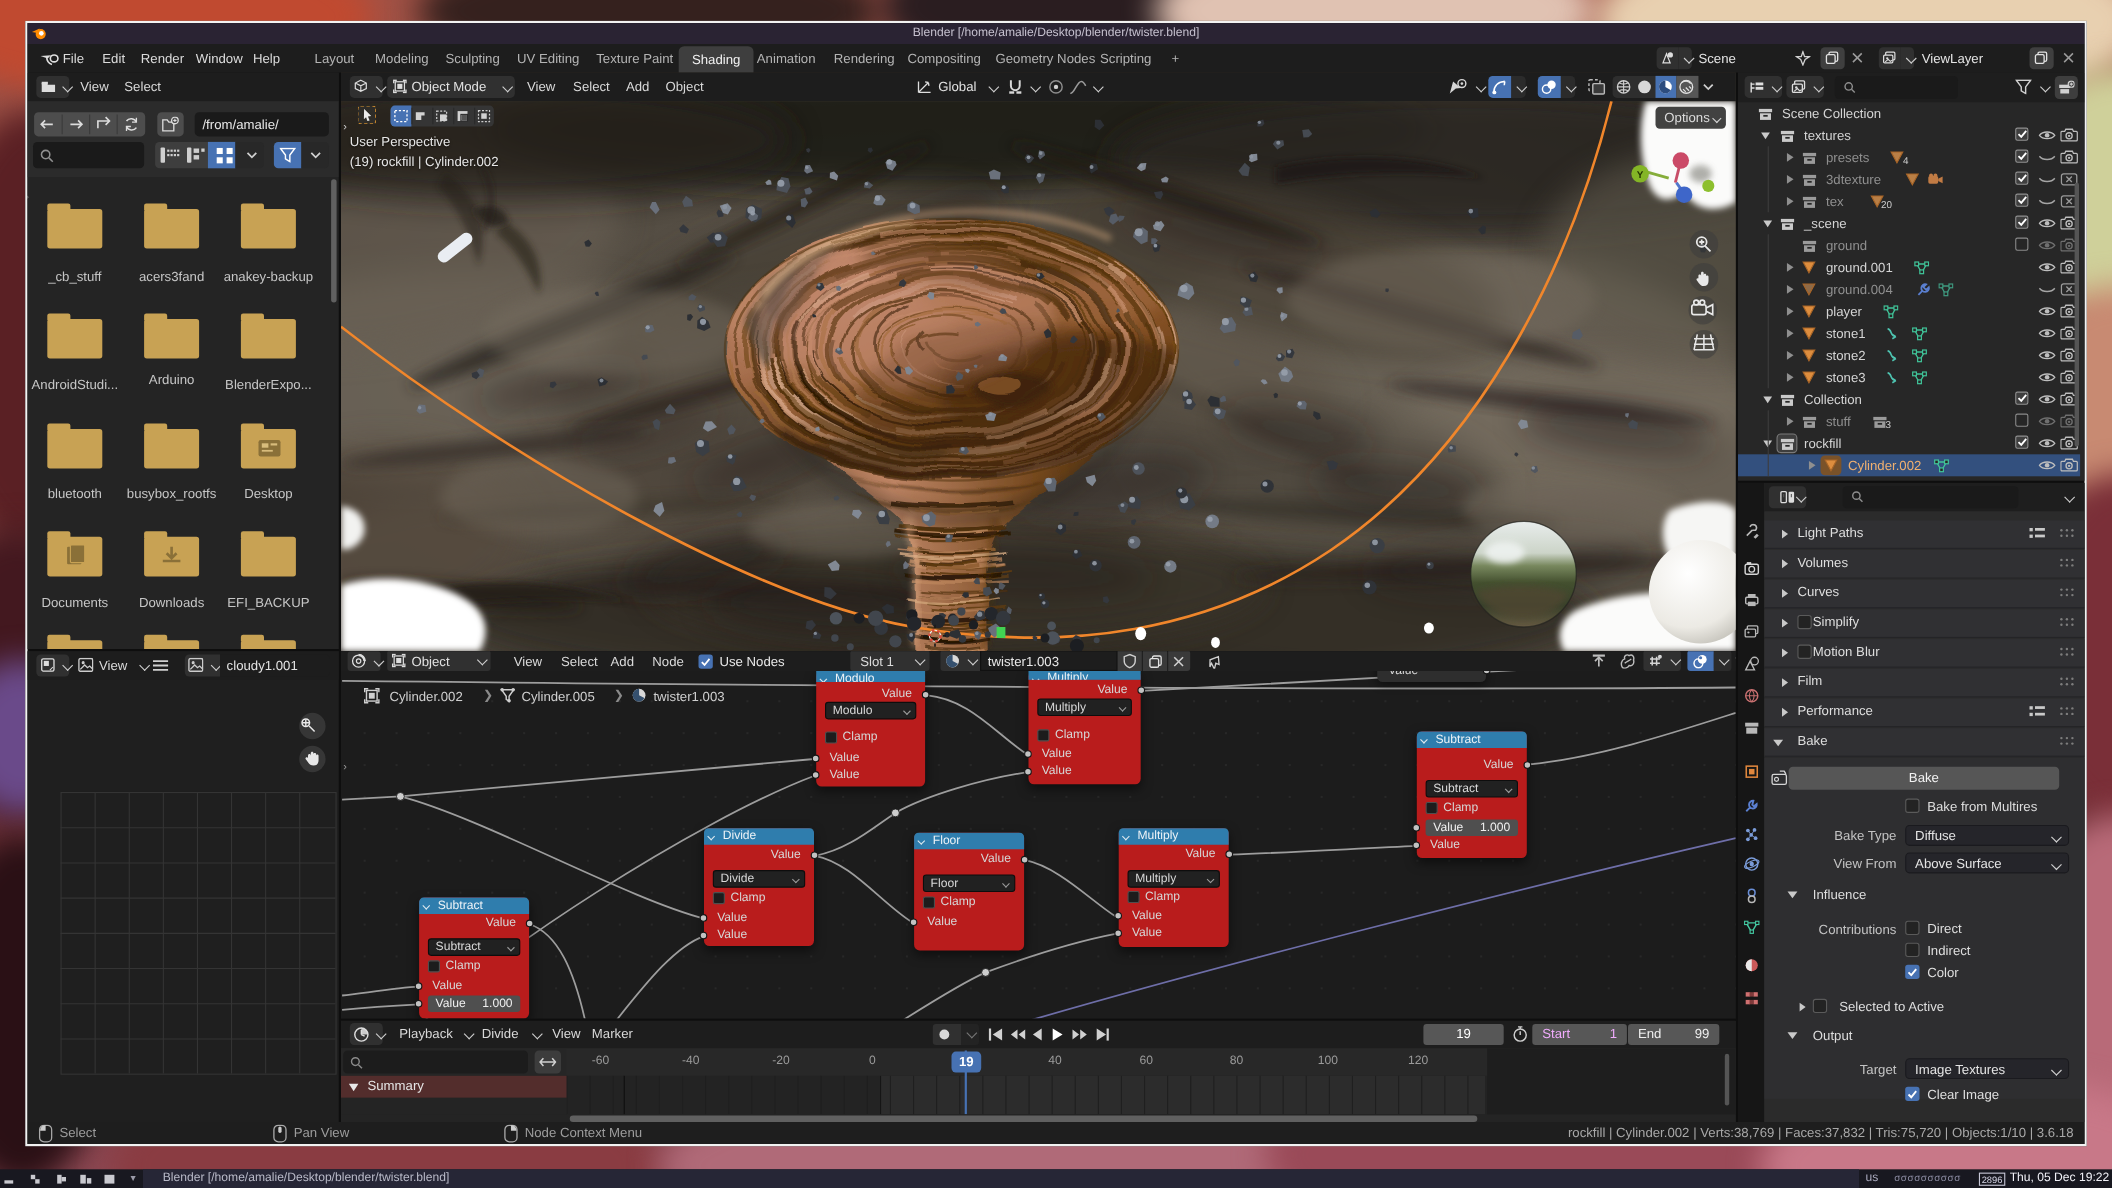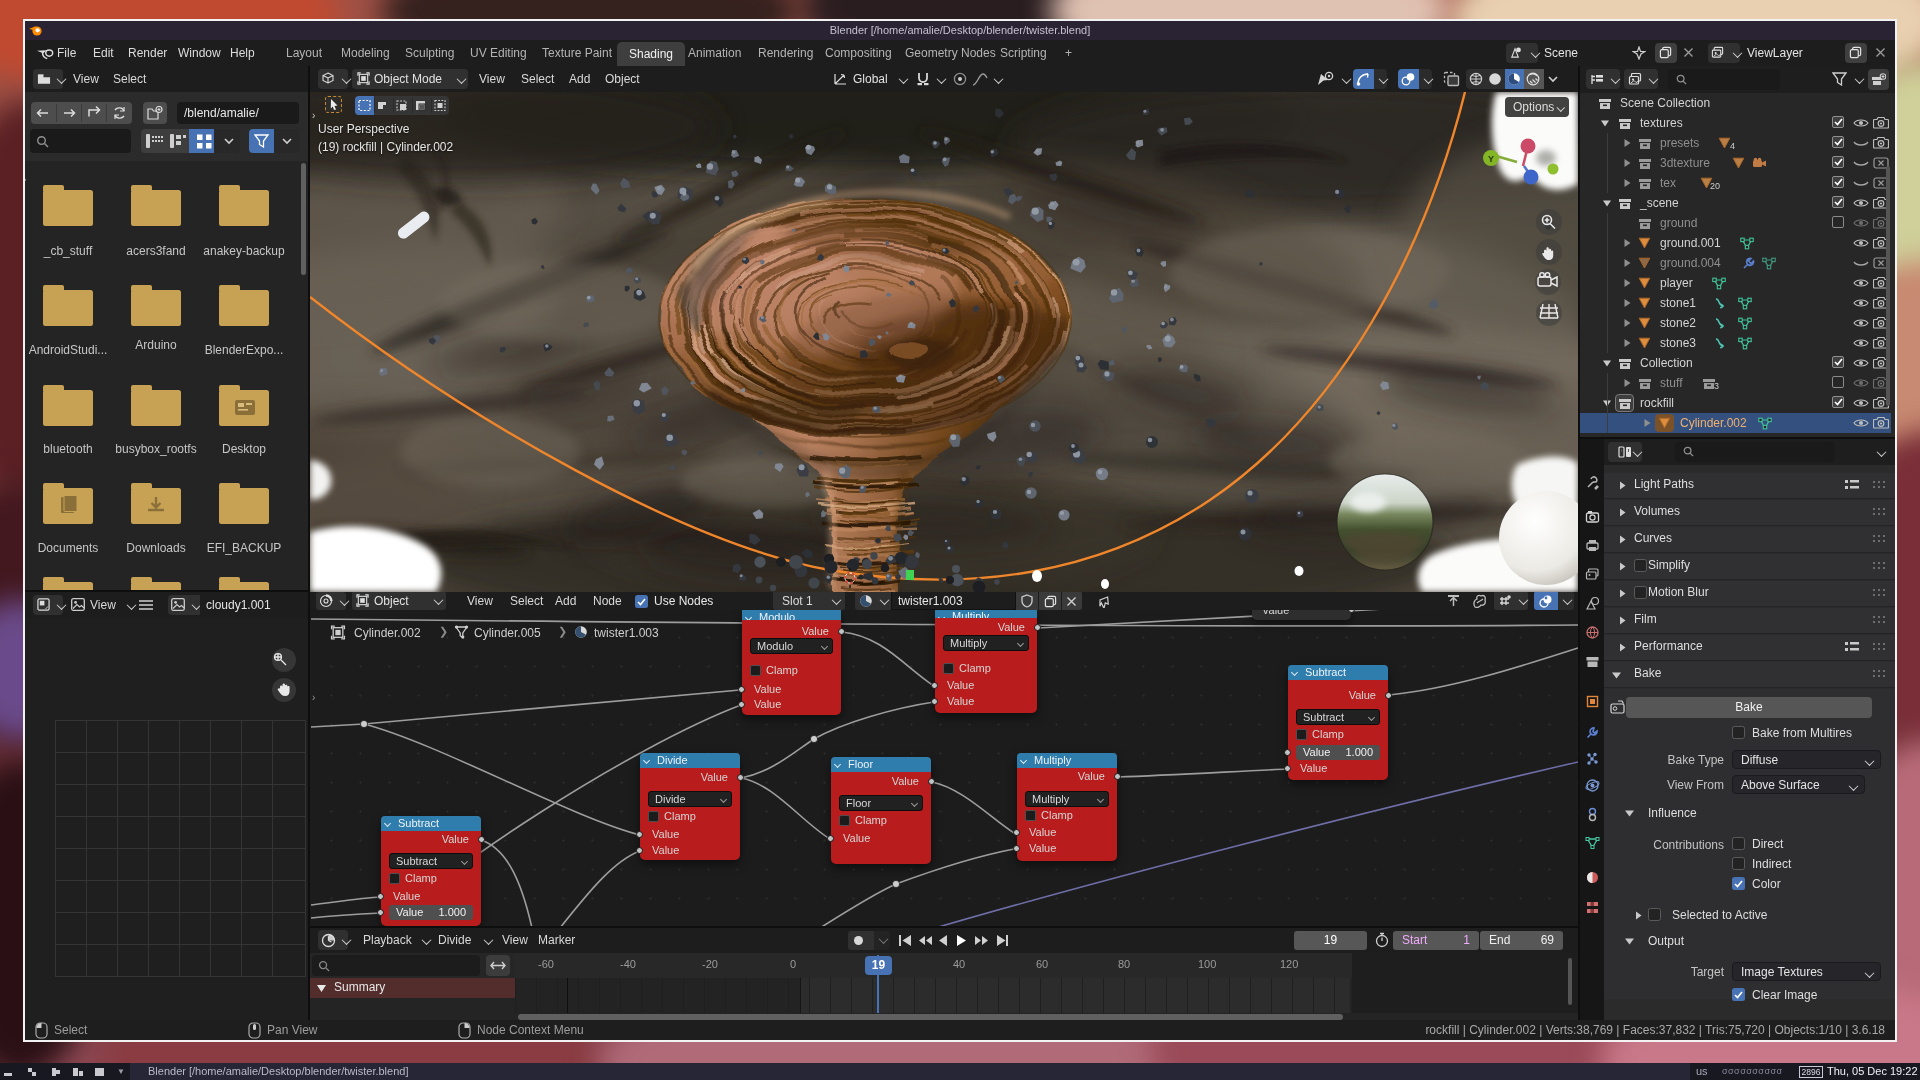--- a/index.html
+++ b/index.html
@@ -183,21 +183,21 @@
       <path d="M58 14.5 V8 H68 M65 4.5 L68.5 8 L65 11.5" stroke="#dcdcdc" stroke-width="1.5" fill="none"></path>
       <path d="M84 8 a5 4.5 0 0 1 9 1 M93 14 a5 4.5 0 0 1 -9 -1" stroke="#dcdcdc" stroke-width="1.4" fill="none"></path>
         <path d="M93 5 v4 h-4 M84 17 v-4 h4" stroke="#dcdcdc" stroke-width="1.2" fill="none"></path>
     </svg>
     <div class="abs" style="left:118px;top:36px;width:24px;height:22px;background:#4d4d4d;border-radius:4px"></div>
     <svg class="abs" style="left:122px;top:40px" width="16" height="14" viewBox="0 0 16 14">
         <path d="M1 3 h4 l1.5 2 H11 v8 H1 Z" fill="none" stroke="#dcdcdc" stroke-width="1.2"></path>
         <circle cx="12" cy="3.5" r="3" fill="#4d4d4d" stroke="#dcdcdc" stroke-width="1.2"></circle>
         <path d="M12 2 v3 M10.5 3.5 h3" stroke="#dcdcdc" stroke-width="1"></path>
       </svg>
-    <div class="abs" style="left:152px;top:36px;width:122px;height:22px;background:#1a1a1a;border-radius:4px;color:#e8e8e8;line-height:22px;padding-left:7px;font-size:12px">/blend/amalie/</div>
+    <div class="abs" style="left:152px;top:36px;width:122px;height:22px;background:#1a1a1a;border-radius:4px;color:#e8e8e8;line-height:22px;padding-left:7px;font-size:12px">/from/amalie/</div>
     <div class="abs" style="left:5px;top:63px;width:101px;height:24px;background:#1a1a1a;border-radius:4px"></div>
     <svg class="abs" style="left:11px;top:69px" width="13" height="13" viewBox="0 0 13 13">
         <circle cx="5.5" cy="5.5" r="3.8" fill="none" stroke="#909090" stroke-width="1.4"></circle>
         <path d="M8.5 8.5 L12 12" stroke="#909090" stroke-width="1.4"></path>
       </svg>
     <div class="abs" style="left:116px;top:63px;width:48px;height:24px;background:#3e3e3e;border-radius:4px 0 0 4px"></div>
     <div class="abs" style="left:164px;top:63px;width:25px;height:24px;background:#4772b3;border-radius:0"></div>
     <div class="abs" style="left:189px;top:63px;width:26px;height:24px;background:#282828;border-radius:0 4px 4px 0"></div>
     <svg class="abs" style="left:120px;top:67px" width="92" height="16" viewBox="0 0 92 16">
       <rect x="1" y="1" width="4" height="14" rx="1" fill="#cfcfcf"></rect>
@@ -1365,21 +1365,21 @@
         <path d="M100 4 L108.5 9.5 L100 15 Z M111 4 v11"></path>
           <rect x="109" y="4" width="2" height="11"></rect>
       </g>
     </svg>
     <span class="abs" style="left:984px;top:3px;width:73px;height:19px;background:#575757;border-radius:3px;color:#fff;font-size:12px;text-align:center;line-height:19px">19</span>
     <svg class="abs" style="left:1064px;top:4px" width="16" height="16" viewBox="0 0 16 16">
         <circle cx="8" cy="9" r="5.5" fill="none" stroke="#cfcfcf" stroke-width="1.3"></circle>
         <path d="M8 9 V5.5 M6 1.5 h4 M8 1.5 v2" stroke="#cfcfcf" stroke-width="1.3"></path>
       </svg>
     <span class="abs" style="left:1083px;top:3px;width:86px;height:19px;background:#575757;border-radius:3px;color:#f0abfc;font-size:12px;line-height:19px"><span style="margin-left:9px">Start</span><span style="position:absolute;right:9px">1</span></span>
-    <span class="abs" style="left:1170px;top:3px;width:83px;height:19px;background:#575757;border-radius:3px;color:#eee;font-size:12px;line-height:19px"><span style="margin-left:9px">End</span><span style="position:absolute;right:9px">69</span></span>
+    <span class="abs" style="left:1170px;top:3px;width:83px;height:19px;background:#575757;border-radius:3px;color:#eee;font-size:12px;line-height:19px"><span style="margin-left:9px">End</span><span style="position:absolute;right:9px">99</span></span>
 
     <div class="abs" style="left:0;top:25px;width:1268px;height:25px;background:#282828"></div>
     <div class="abs" style="left:0;top:25px;width:205px;height:25px;background:#262626"></div>
     <div class="abs" style="left:2px;top:27px;width:168px;height:21px;background:#1c1c1c;border-radius:4px"></div>
     <svg class="abs" style="left:8px;top:32px" width="12" height="12" viewBox="0 0 13 13">
         <circle cx="5.5" cy="5.5" r="3.8" fill="none" stroke="#8a8a8a" stroke-width="1.4"></circle>
         <path d="M8.5 8.5 L12 12" stroke="#8a8a8a" stroke-width="1.4"></path>
       </svg>
     <span class="abs" style="left:176px;top:27px;width:24px;height:21px;background:#3c3c3c;border-radius:4px"></span>
     <svg class="abs" style="left:180px;top:32px" width="16" height="11" viewBox="0 0 16 11">
@@ -2126,21 +2126,21 @@
 <svg class="abs" style="left:30px;top:261px" width="16" height="15" viewBox="0 0 16 15">
         <rect x="1" y="4" width="13" height="9" rx="1.5" fill="none" stroke="#d5d5d5" stroke-width="1.2"></rect>
         <circle cx="5" cy="8.5" r="1.8" fill="none" stroke="#d5d5d5" stroke-width="1"></circle>
         <path d="M8 1 l4 0 l1.5 2.5" stroke="#d5d5d5" stroke-width="1.2" fill="none"></path>
       </svg>
 <span class="abs" style="left:152px;top:287px;width:13px;height:13px;background:#232323;border:1px solid #5a5a5a;border-radius:2.5px"></span>
 <span class="abs plab" style="left:172px;top:287px;color:#dedede">Bake from Multires</span>
 <span class="abs plab" style="left:24px;top:314px;width:120px;text-align:right;color:#c3c3c3">Bake Type</span>
 <span class="abs pdrop" style="left:152px;top:311px;width:149px">Diffuse<span class="chev abs" style="right:7px;top:8px"></span></span>
 <span class="abs plab" style="left:24px;top:339px;width:120px;text-align:right;color:#c3c3c3">View From</span>
-<span class="abs pdrop" style="left:152px;top:336px;width:133px">Above Surface<span class="chev abs" style="right:7px;top:8px"></span></span>
+<span class="abs pdrop" style="left:152px;top:336px;width:149px">Above Surface<span class="chev abs" style="right:7px;top:8px"></span></span>
 <svg class="abs" style="left:44px;top:370px" width="11" height="9" viewBox="0 0 11 9">
         <path d="M1 1.5 h9 L5.5 7.5 Z" fill="#c9c9c9"></path>
       </svg>
 <span class="abs plab" style="left:68px;top:367px;color:#dedede">Influence</span>
 <span class="abs plab" style="left:24px;top:399px;width:120px;text-align:right;color:#c3c3c3">Contributions</span>
 <span class="abs" style="left:152px;top:398px;width:13px;height:13px;background:#232323;border:1px solid #5a5a5a;border-radius:2.5px"></span>
 <span class="abs plab" style="left:172px;top:398px;color:#dedede">Direct</span>
 <span class="abs" style="left:152px;top:418px;width:13px;height:13px;background:#232323;border:1px solid #5a5a5a;border-radius:2.5px"></span>
 <span class="abs plab" style="left:172px;top:418px;color:#dedede">Indirect</span>
 <span class="abs" style="left:152px;top:438px;width:13px;height:13px;background:#4772b3;border-radius:2.5px"></span>

